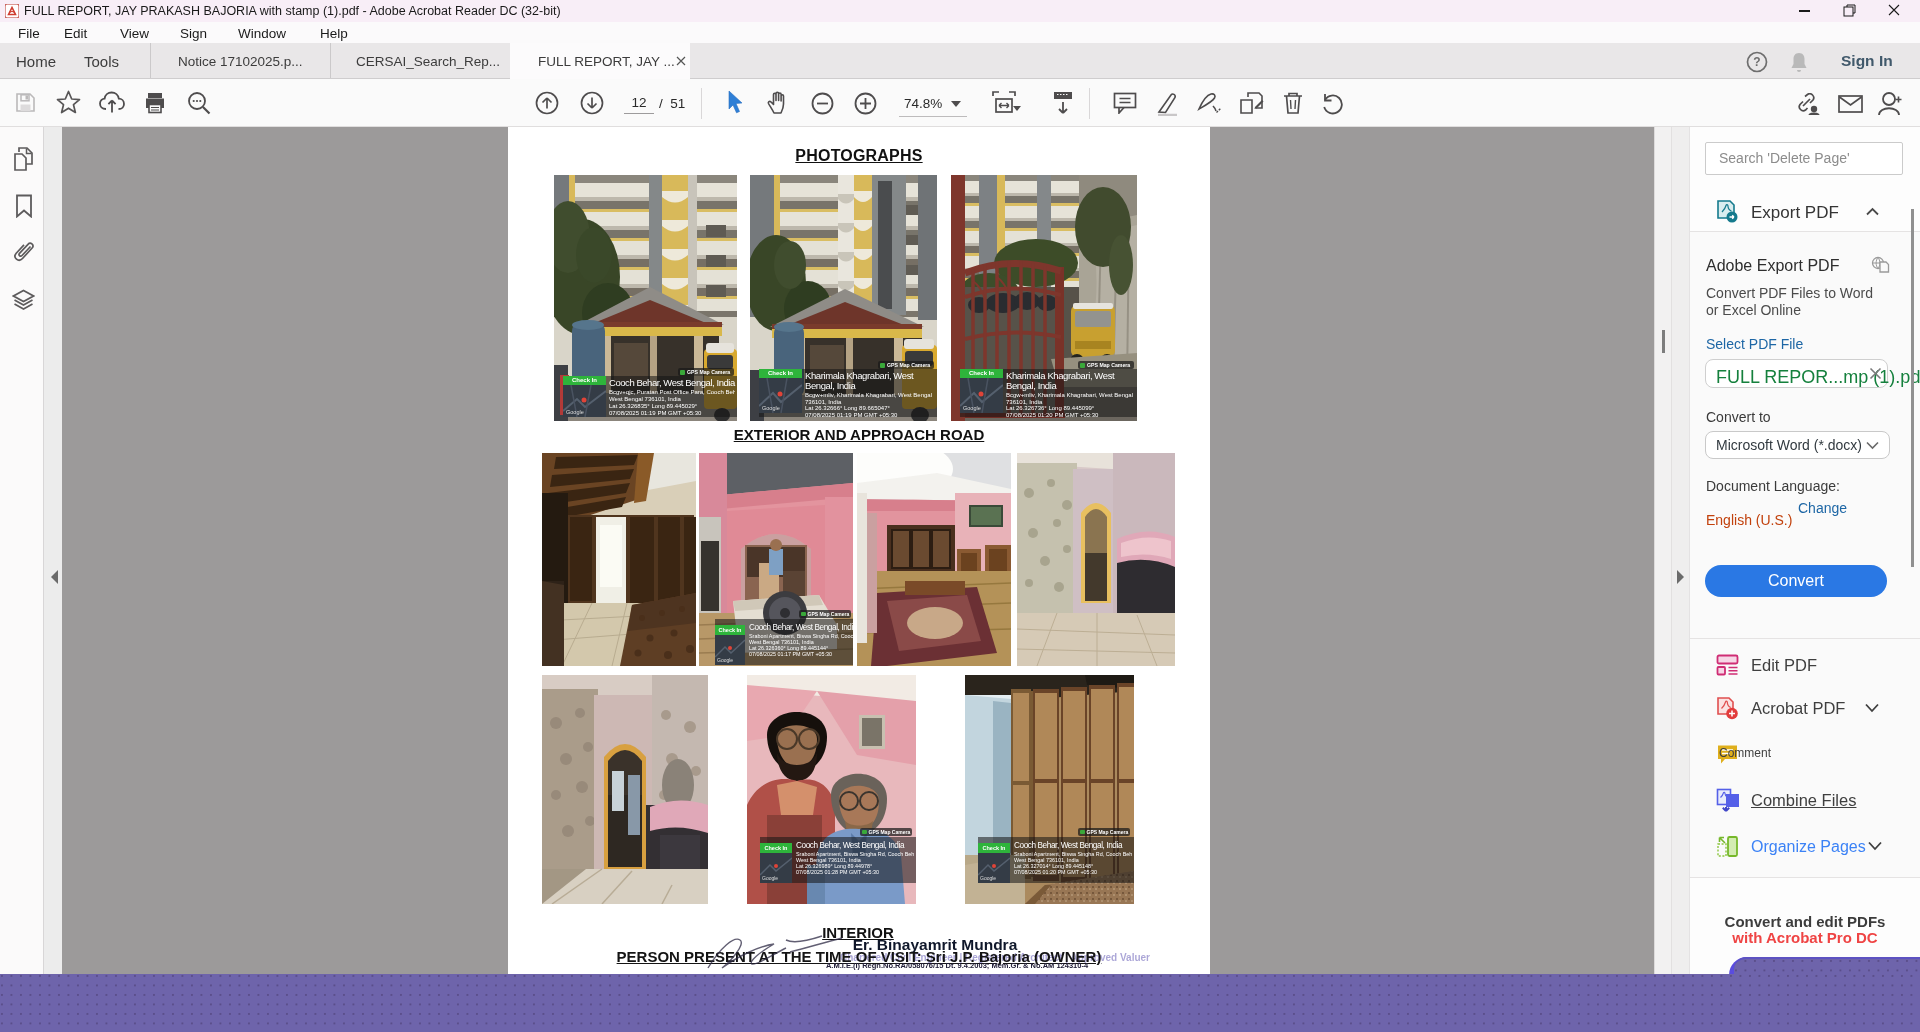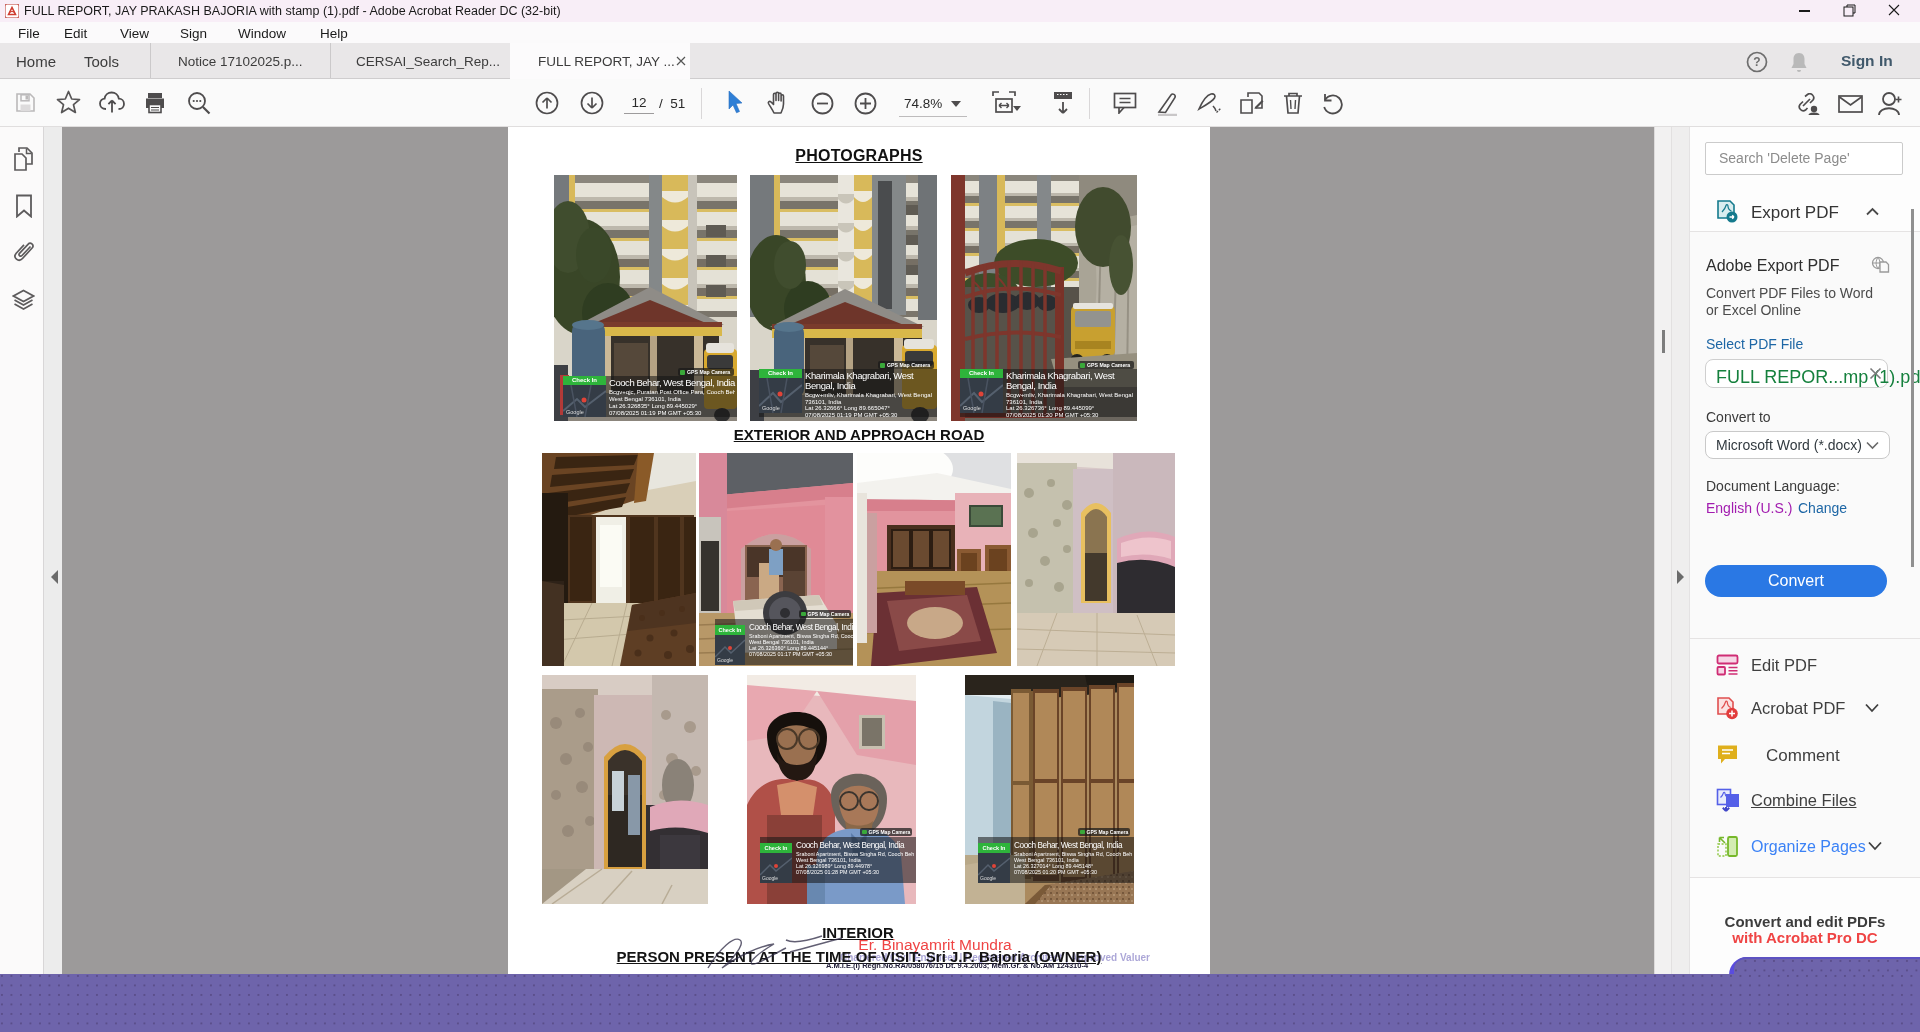--- a/index.html
+++ b/index.html
@@ -785,21 +785,21 @@
       </svg>
 </div>
 <div class="badge" style="right:4px;bottom:68px;width:52px;height:8px;font-size:5px;line-height:8px;"><span style="display:inline-block;width:4.5px;height:4.5px;background:#3aa83a;margin:0 2px 1px 2px;vertical-align:middle;border-radius:1px;"></span>GPS Map Camera</div>
 <div class="gt" style="left:49px;bottom:54px;font-size:8.2px;letter-spacing:-.4px;width:118px;">Cooch Behar, West Bengal, India</div>
 <div class="gt" style="left:49px;bottom:47px;font-size:5.4px;width:118px;">Sraboni Apartment, Biswa Singha Rd, Cooch Behar,</div>
 <div class="gt" style="left:49px;bottom:41px;font-size:5.4px;width:118px;">West Bengal 736101, India</div>
 <div class="gt" style="left:49px;bottom:35px;font-size:5.4px;width:118px;">Lat 26.327014° Long 89.445148°</div>
 <div class="gt" style="left:49px;bottom:29px;font-size:5.4px;width:118px;">07/08/2025 01:20 PM GMT +05:30</div>
 </div>
 <div class="t" style="left:858px;top:924px;transform:translateX(-50%);font-size:15px;font-weight:bold;color:#111;text-decoration:underline;">INTERIOR</div>
-<div class="t" style="left:935px;top:936px;transform:translateX(-50%);font-size:15.5px;font-weight:normal;color:#ef4444;text-align:right;">Er. Binayamrit Mundra</div>
+<div class="t" style="left:935px;top:936px;transform:translateX(-50%);font-size:15.5px;font-weight:bold;color:#0f172a;text-align:right;">Er. Binayamrit Mundra</div>
 <div class="t" style="left:995px;top:952px;transform:translateX(-50%);font-size:10px;font-weight:bold;color:#5a50b0;opacity:.5;">Chartered Civil Engineer | Registered Architect | Approved Valuer</div>
 <div class="t" style="left:859px;top:948px;transform:translateX(-50%);font-size:15px;font-weight:bold;color:#141414;text-decoration:underline;">PERSON PRESENT AT THE TIME OF VISIT: Sri J.P. Bajoria (OWNER)</div>
 <div class="t" style="left:957px;top:961px;transform:translateX(-50%);font-size:7.5px;font-weight:bold;color:#23203a;">A.M.I.E.(I) Regn.No.RA/058076/15 Dt. 9.4.2003; Mem.Gr. &amp; No.AM 124310-4</div>
 <svg class="ab" style="left:690px;top:928px;" width="160" height="46" viewBox="0 0 160 46">
     <path d="M18 40 C30 20 44 8 50 12 C56 16 40 34 32 40 C48 28 70 18 84 16 C70 24 58 34 62 36 C66 38 84 26 96 20 M96 12 C104 16 120 12 132 8 M100 24 C116 20 136 14 152 10" fill="none" stroke="#2e2a44" stroke-width="1.4" opacity=".75"></path>
   </svg>
 
 <div class="ab" style="left:1689px;top:127px;width:231px;height:847px;background:#fdfdfd;border-left:1px solid #e4e2e3;box-sizing:border-box;"></div>
 
 <div class="ab" style="left:1705px;top:142px;width:198px;height:33px;background:#fff;border:1px solid #cbcbcb;border-radius:2px;box-sizing:border-box;"></div>
@@ -831,21 +831,21 @@
 <svg class="ab" style="left:1869px;top:367px;" width="13" height="13" viewBox="0 0 13 13">
     <path d="M1.5 1.5 L11.5 11.5 M11.5 1.5 L1.5 11.5" stroke="#7a7a7a" stroke-width="1.6"></path>
   </svg>
 <div class="t" style="left:1706px;top:409px;font-size:14px;color:#3a3a3a;">Convert to</div>
 <div class="ab" style="left:1705px;top:431px;width:185px;height:28px;background:#fff;border:1px solid #c9c9c9;border-radius:8px;box-sizing:border-box;"></div>
 <div class="t" style="left:1716px;top:437px;font-size:14px;color:#323a40;">Microsoft Word (*.docx)</div>
 <svg class="ab" style="left:1866px;top:441px;" width="13" height="9" viewBox="0 0 13 9">
     <path d="M1 1.5 L6.5 7 L12 1.5" fill="none" stroke="#6a6a6a" stroke-width="1.6"></path>
   </svg>
 <div class="t" style="left:1706px;top:478px;font-size:14px;color:#3b3b3b;">Document Language:</div>
-<div class="t" style="left:1706px;top:500px;font-size:14px;color:#a21caf;">English (U.S.)</div>
+<div class="t" style="left:1706px;top:512px;font-size:14px;color:#c2410c;">English (U.S.)</div>
 <div class="t" style="left:1798px;top:500px;font-size:14px;color:#1d66a5;">Change</div>
 <div class="ab" style="left:1705px;top:565px;width:182px;height:32px;background:#2a78e4;border-radius:16px;"></div>
 <div class="t" style="left:1796px;top:572px;transform:translateX(-50%);font-size:16px;color:#fff;">Convert</div>
 <div class="ab" style="left:1690px;top:638px;width:230px;height:1px;background:#e5e3e3;"></div>
 
 <svg class="ab" style="left:1716px;top:654px;" width="23" height="22" viewBox="0 0 23 22">
     <rect x="1.5" y="1.5" width="20" height="8" rx="1.5" fill="#f6d7e6" stroke="#cf2d74" stroke-width="1.8"></rect>
     <rect x="1.5" y="13" width="7.5" height="7.5" rx="1" fill="#f6d7e6" stroke="#cf2d74" stroke-width="1.8"></rect>
     <path d="M12.5 13.5 H21.5 M12.5 16.75 H21.5 M12.5 20 H21.5" stroke="#cf2d74" stroke-width="1.6"></path>
   </svg>
@@ -857,21 +857,21 @@
     <path d="M16 13.5 V19.5 M13 16.5 H19" stroke="#fff" stroke-width="1.5"></path>
   </svg>
 <div class="t" style="left:1751px;top:699px;font-size:16.5px;color:#3f3f3f;">Acrobat PDF</div>
 <svg class="ab" style="left:1865px;top:703px;" width="14" height="10" viewBox="0 0 14 10">
     <path d="M1 1.5 L7 8 L13 1.5" fill="none" stroke="#3f3f3f" stroke-width="1.8"></path>
   </svg>
 <svg class="ab" style="left:1716px;top:744px;" width="23" height="22" viewBox="0 0 23 22">
     <path d="M2 1.5 H21 V15 H9 L5 19.5 V15 H2 Z" fill="#dfaf1c"></path>
     <path d="M6 6 H17 M6 9.5 H14" stroke="#fff" stroke-width="1.6"></path>
   </svg>
-<div class="t" style="left:1766px;top:746px;font-size:17px;color:#3f3f3f;">Comment</div>
+<div class="t" style="left:1719px;top:746px;font-size:12px;color:#3f3f3f;">Comment</div>
 <svg class="ab" style="left:1716px;top:788px;" width="24" height="24" viewBox="0 0 24 24">
     <rect x="1.5" y="1.5" width="13" height="15" fill="#e8ecfb" stroke="#5560e8" stroke-width="1.6"></rect>
     <path d="M4.5 9.5 C6 8 7 6.5 7.4 5 C7.6 4 8.8 4 8.9 5.1 C9 6.8 10 8.6 11.5 9.2" fill="none" stroke="#5560e8" stroke-width="1.1"></path>
     <rect x="10" y="6" width="13" height="13" fill="#5560e8"></rect>
     <path d="M10 19 V23 M10 23 L6.8 19.8 M10 23 L13.2 19.8" stroke="#4046c8" stroke-width="2" fill="none"></path>
   </svg>
 <div class="t" style="left:1751px;top:791px;font-size:16.5px;color:#3f3f3f;text-decoration:underline;">Combine Files</div>
 <svg class="ab" style="left:1716px;top:835px;" width="23" height="23" viewBox="0 0 23 23">
     <rect x="12" y="2" width="9" height="19" rx="1.5" fill="#d3ecb2" stroke="#76b82a" stroke-width="1.8"></rect>
     <rect x="2" y="9" width="8" height="12" fill="none" stroke="#8cc63f" stroke-width="1.4" stroke-dasharray="2 1.6"></rect>

